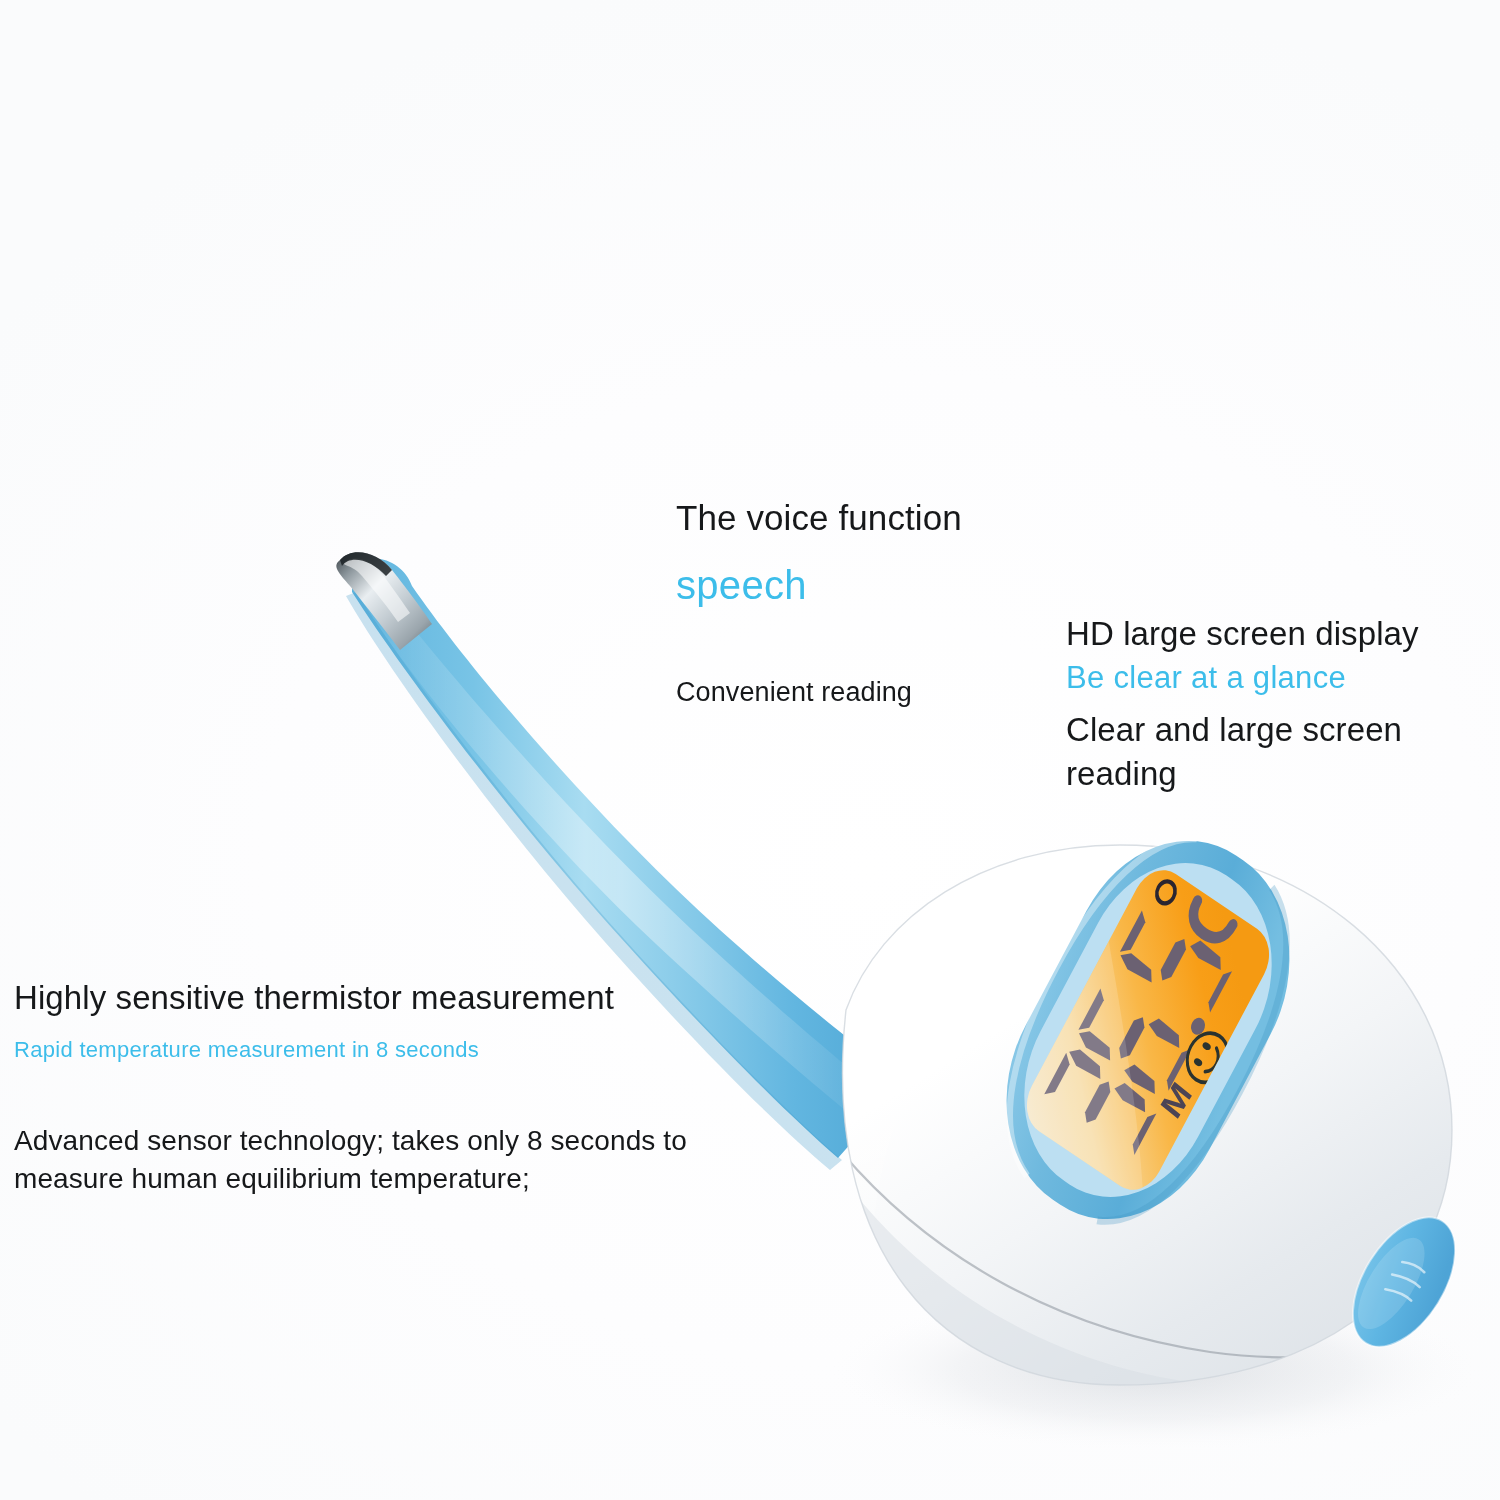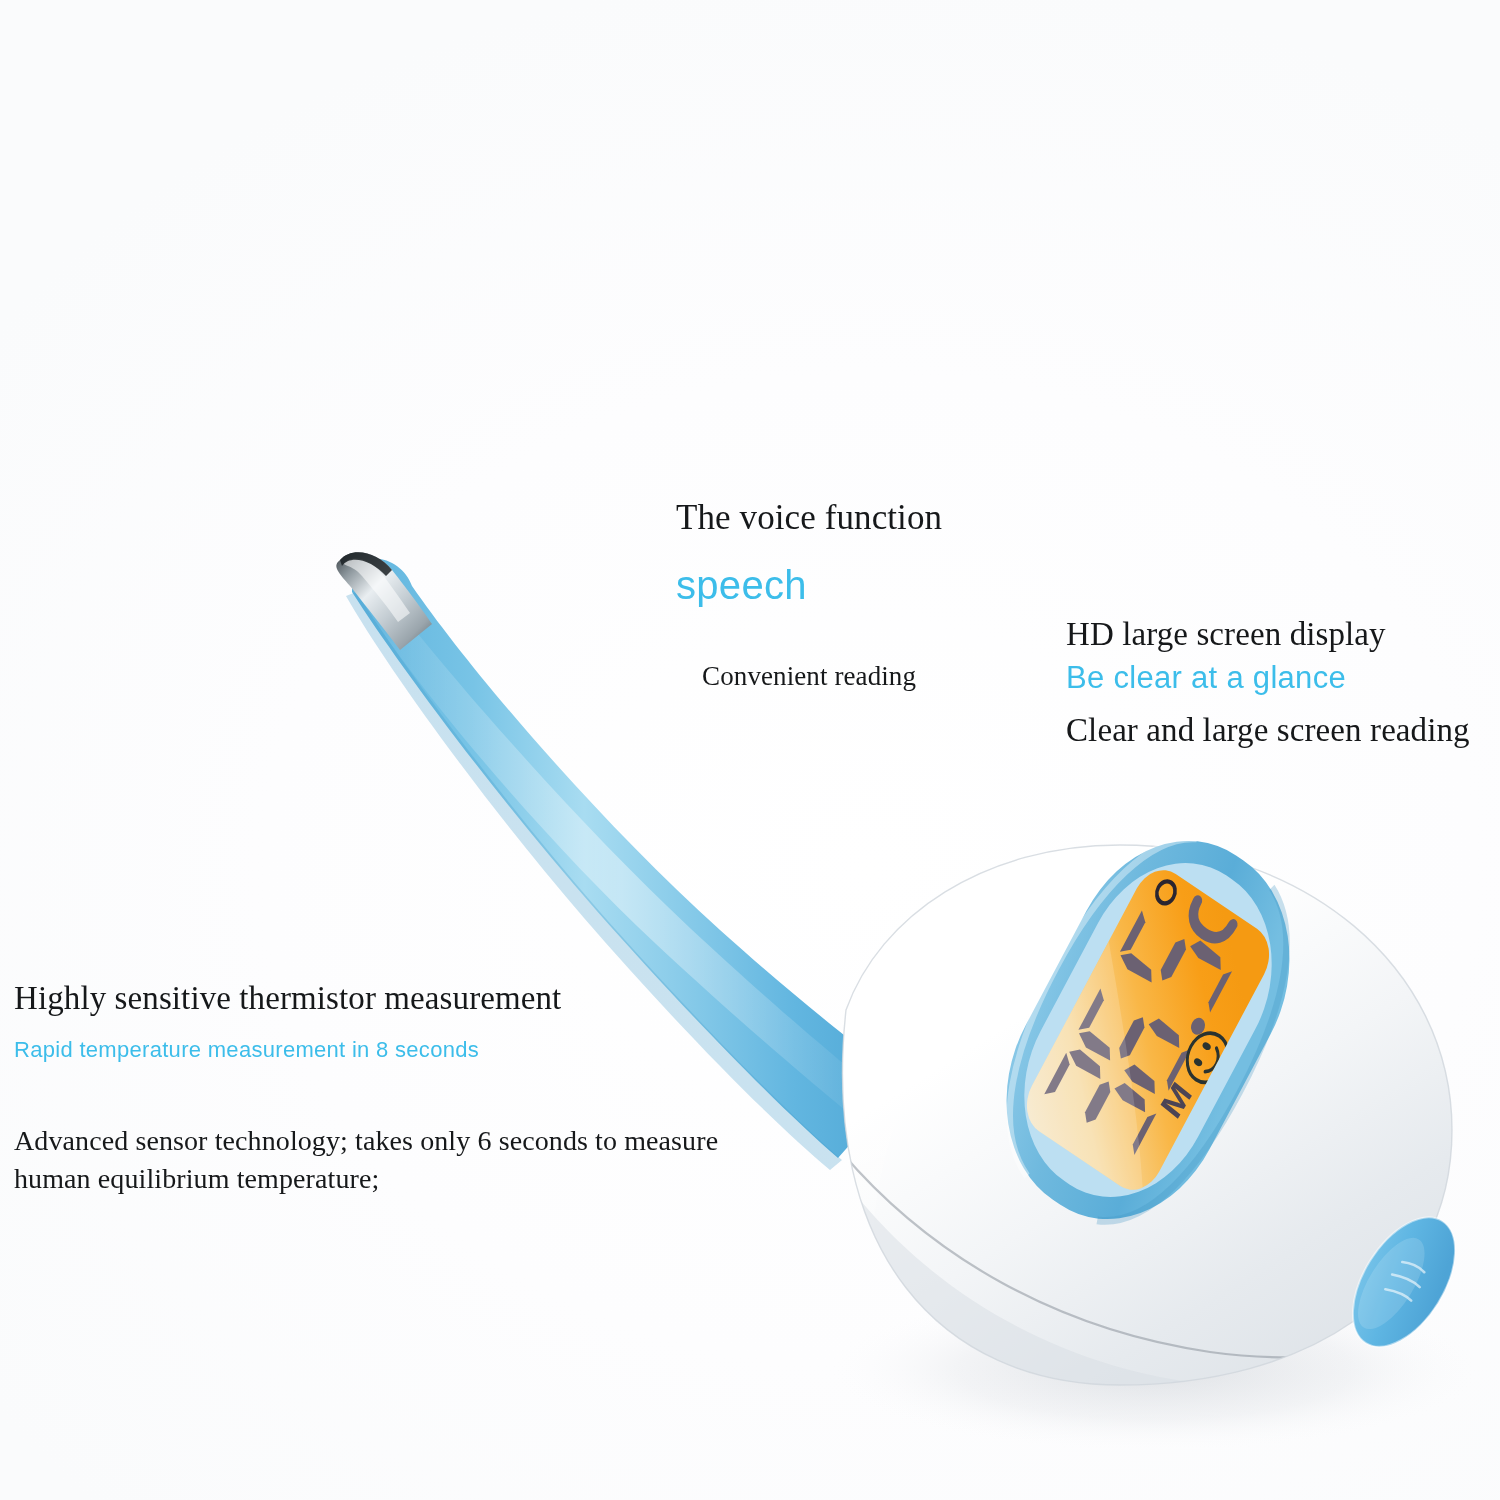--- a/index.html
+++ b/index.html
@@ -18,35 +18,34 @@
       radial-gradient(ellipse 1100px 900px at 58% 58%, #ffffff 0%, #fdfdfe 55%, #fafbfc 100%);
   }
 
   
   .txt-block{position:absolute;}
   .line-dark{
     color:#16181a;
     font-weight:400;
     letter-spacing:.1px;
     white-space:nowrap;
-    font-family:Liberation Serif, serif;
   }
   .line-accent{
     color:#3cbdea;
     font-weight:400;
     letter-spacing:.3px;
     white-space:nowrap;
   }
   .wrap{white-space:normal;}
 
   
   #voice-block{left:676px;top:496px;}
   #voice-block .l1{font-size:35px;line-height:44px;}
   #voice-block .l2{font-size:40px;line-height:50px;margin-top:20px;}
-  #voice-block .l3{font-size:27px;line-height:36px;margin-top:48px;text-align:center;}
+  #voice-block .l3{font-size:27px;line-height:36px;margin-top:64px;}
 
   
   #hd-block{left:1066px;top:612px;width:440px;}
   #hd-block .l1{font-size:33px;line-height:44px;}
   #hd-block .l2{font-size:31px;line-height:44px;}
   #hd-block .l3{font-size:33px;line-height:44px;margin-top:8px;}
 
   
   #sensor-block{left:14px;top:978px;width:740px;}
   #sensor-block .l1{font-size:33px;line-height:40px;}
@@ -291,16 +290,16 @@
 
   <div class="txt-block" id="hd-block">
     <div class="line-dark l1">HD large screen display</div>
     <div class="line-accent l2">Be clear at a glance</div>
     <div class="line-dark l3 wrap">Clear and large screen reading</div>
   </div>
 
   <div class="txt-block" id="sensor-block">
     <div class="line-dark l1">Highly sensitive thermistor measurement</div>
     <div class="line-accent l2">Rapid temperature measurement in 8 seconds</div>
-    <div class="line-dark l3 wrap">Advanced sensor technology; takes only 6 seconds to measure human equilibrium temperature;</div>
+    <div class="line-dark l3 wrap">Advanced sensor technology; takes only 8 seconds to measure human equilibrium temperature;</div>
   </div>
 
 </div>
 
 </body></html>

